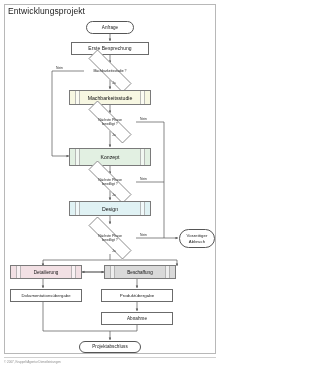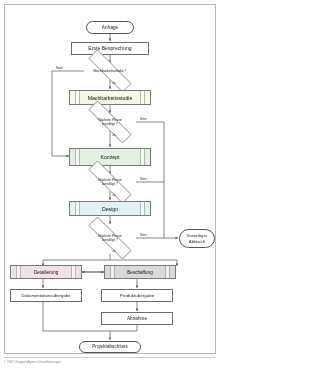--- a/index.html
+++ b/index.html
@@ -122,20 +122,21 @@
     width: 212px; height: 0;
     border-top: 0.6px solid #d0d0d0;
   }
 </style>
 </head>
 <body>
 
 <div id="canvas">
 
   <div class="frame"></div>
+  <div class="title">Entwicklungsprojekt</div>
 
   <svg class="wires">
     <defs>
       <marker id="ar" markerWidth="5" markerHeight="5" refX="3.6" refY="1.8" orient="auto">
         <path d="M0,0 L3.6,1.8 L0,3.6 z" fill="#555555"></path>
       </marker>
     </defs>
     <g stroke="#555555" stroke-width="0.7" fill="none">
 
       <line x1="110" y1="34" x2="110" y2="41" marker-end="url(#ar)"></line>

